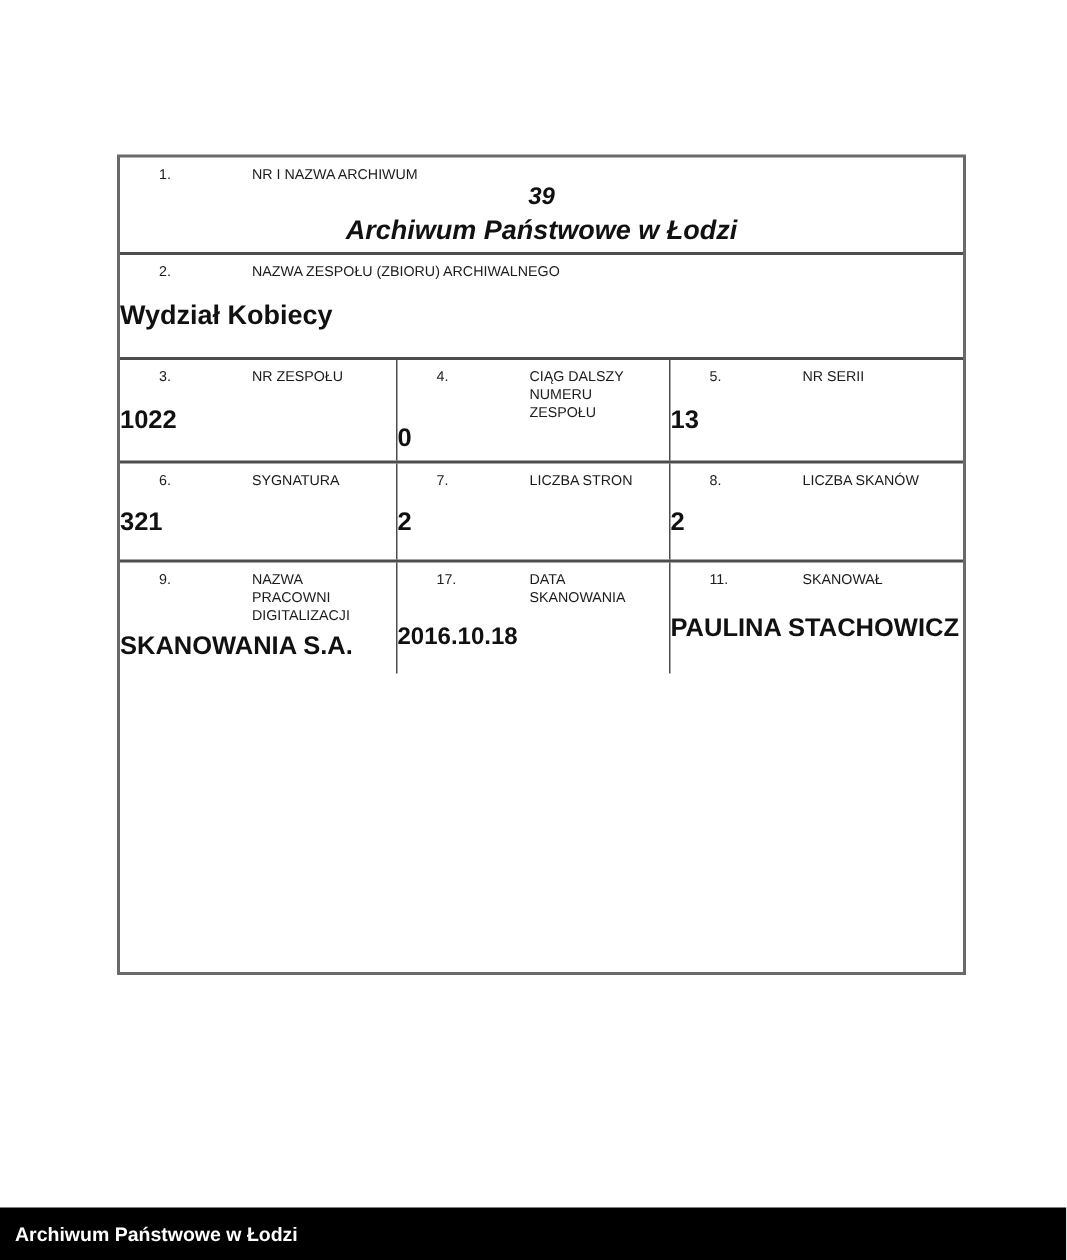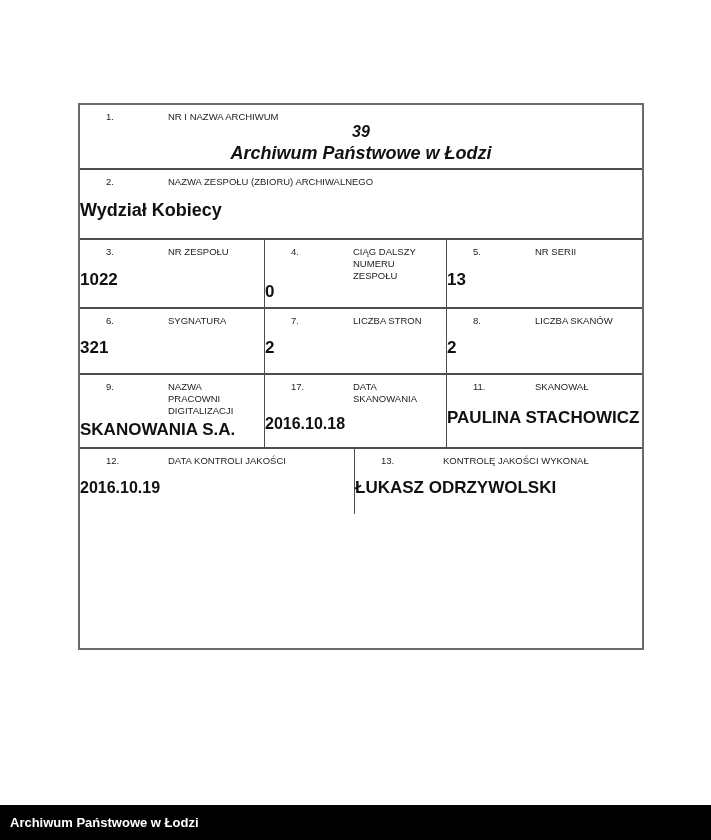--- a/index.html
+++ b/index.html
@@ -224,40 +224,20 @@
         <div class="label-row">
           <span class="num">11.</span>
           <span class="flabel">SKANOWAŁ</span>
         </div>
         <div class="value-area">
           <span class="fvalue v17">PAULINA STACHOWICZ</span>
         </div>
       </div>
     </div>
 
-    <div class="frow r6">
-      <div class="cell c-w275">
-        <div class="label-row">
-          <span class="num">12.</span>
-          <span class="flabel">DATA KONTROLI JAKOŚCI</span>
-        </div>
-        <div class="value-area">
-          <span class="fvalue v16">2016.10.19</span>
-        </div>
-      </div>
-      <div class="cell c-flex">
-        <div class="label-row">
-          <span class="num">13.</span>
-          <span class="flabel">KONTROLĘ JAKOŚCI WYKONAŁ</span>
-        </div>
-        <div class="value-area">
-          <span class="fvalue v17">ŁUKASZ ODRZYWOLSKI</span>
-        </div>
-      </div>
-    </div>
 
 
   </div>
 
   <div class="footer-bar">
     <span class="footer-text">Archiwum Państwowe w Łodzi</span>
   </div>
 
 </div>
 

